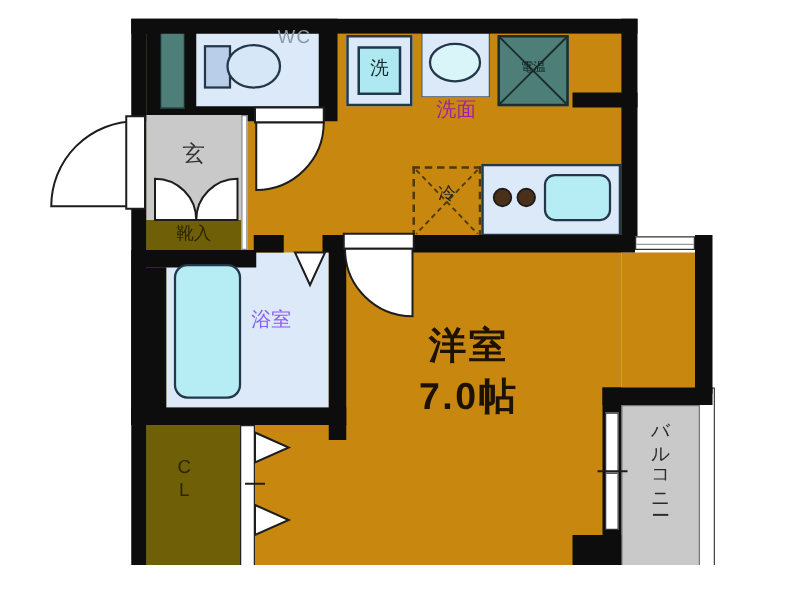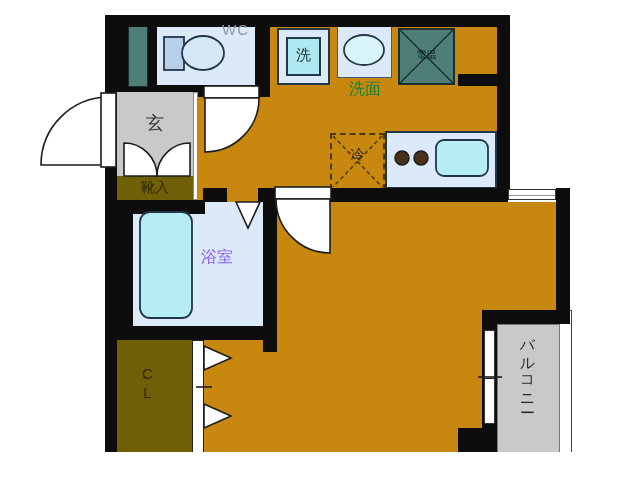--- a/index.html
+++ b/index.html
@@ -6,21 +6,21 @@
   .canvas{position:relative;width:640px;height:452px;background:#ffffff;overflow:hidden;
           font-family:"Liberation Sans","DejaVu Sans",sans-serif;}
   .abs{position:absolute;}
   .wall{position:absolute;background:#0d0d0d;}
   .floor-orange{position:absolute;background:#c8870f;}
   .floor-olive{position:absolute;background:#6f6008;}
   .floor-teal{position:absolute;background:#4d7f78;border:1px solid #1c2e2c;box-sizing:border-box;}
   .floor-lblue{position:absolute;background:#dbe9f8;box-sizing:border-box;}
   .floor-gray{position:absolute;background:#c9c9c9;box-sizing:border-box;}
   .frame-white{position:absolute;background:#ffffff;border:1px solid #444;box-sizing:border-box;}
-  .lbl{position:absolute;color:#15803d;line-height:1.1;}
+  .lbl{position:absolute;color:#a21caf;line-height:1.1;}
   .lbl-center{text-align:center;}
   .room-title{font-size:30px;font-weight:600;color:#1d1100;letter-spacing:2px;}
   .v-text{writing-mode:vertical-rl;text-orientation:upright;letter-spacing:2px;}
   .win{position:absolute;background:#fff;border:1px solid #333;box-sizing:border-box;}
   .win-line{position:absolute;background:#999;}
   svg .door{fill:#ffffff;stroke:#1d1d1d;stroke-width:1.6;}
   svg .ln{stroke:#1d1d1d;stroke-width:1.6;}
   svg .fixture{stroke:#22384a;stroke-width:1.8;}
 </style>
 </head>
@@ -126,16 +126,18 @@
   <div class="lbl lbl-center" style="left:286px;top:47px;width:35px;font-size:15px;color:#1a2a2e;">洗</div>
   <div class="lbl lbl-center" style="left:336px;top:80px;width:58px;font-size:16px;">洗面</div>
   <div class="lbl lbl-center" style="left:398px;top:49px;width:57px;font-size:10px;color:#0f1e1c;">電温</div>
   <div class="lbl lbl-center" style="left:117px;top:114px;width:76px;font-size:18px;color:#333;">玄</div>
   <div class="lbl lbl-center" style="left:117px;top:181px;width:76px;font-size:14px;color:#2e2600;font-family:Liberation Mono, monospace;">靴入</div>
   <div class="lbl" style="left:201px;top:248px;font-size:16px;color:#8b5cf6;">浴室</div>
   <div class="lbl lbl-center" style="left:330px;top:147px;width:55px;font-size:14px;color:#222;">冷</div>
   <div class="lbl" style="left:142px;top:365px;font-size:15px;color:#2e2600;white-space:pre-line;line-height:1.25;text-align:center;">C
 L</div>
   <div class="abs lbl-center" style="left:305px;top:256px;width:140px;">
+    <div class="room-title">洋室</div>
+    <div class="room-title">7.0帖</div>
   </div>
   <div class="lbl v-text" style="left:519px;top:328px;height:122px;font-size:15px;color:#2b2b2b;">バルコニー</div>
 
 </div>
 
 </body></html>

